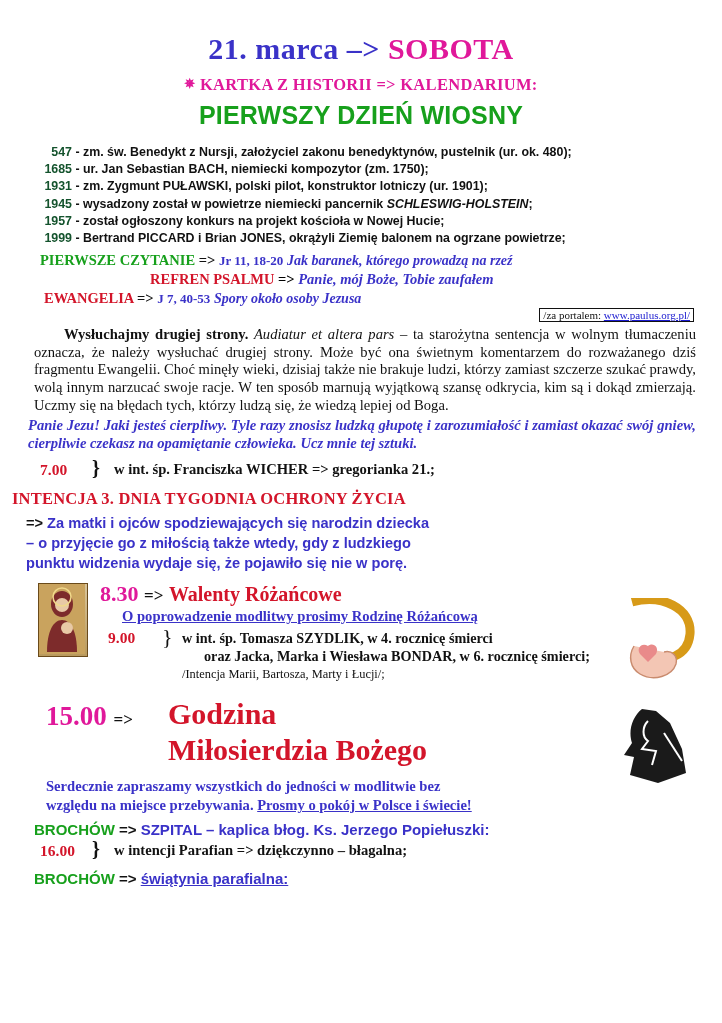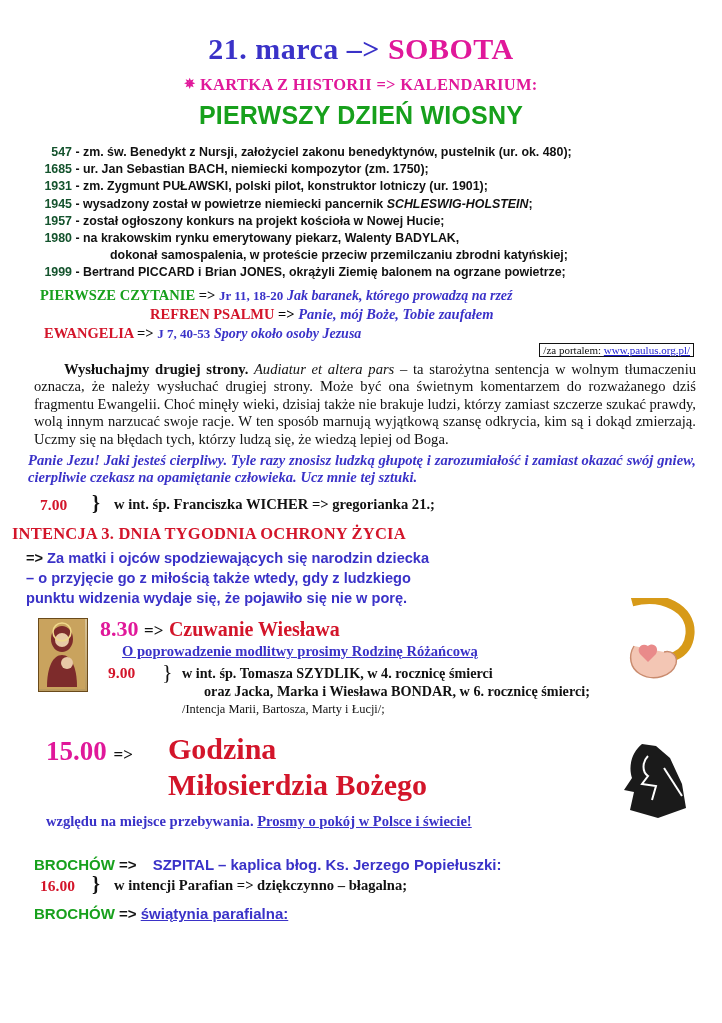--- a/index.html
+++ b/index.html
@@ -213,21 +213,21 @@
   .serdecz .u{text-decoration:underline;}
 
   
   .broch{
     margin-top:8px;padding-left:34px;
     font-family:"Liberation Sans", sans-serif;
     font-weight:bold;font-size:15px;
   }
   .broch .g{color:#17a01c;}
   .broch .ar{color:#111;}
-  .broch .b{color:#3a32c8;margin-left:12px;}
+  .broch .b{color:#3a32c8;}
 
   .row16{
     margin-top:4px;padding-left:40px;
     display:flex;align-items:flex-start;font-weight:bold;
   }
   .row16 .time{color:#d3152a;font-size:15.5px;width:52px;}
   .row16 .brace{color:#111;font-size:20px;width:22px;line-height:15px;}
   .row16 .txt{color:#111;font-size:14.6px;}
 
   .broch2{
@@ -275,25 +275,20 @@
       <span class="yr">1931</span>
       <span class="tx">- zm. Zygmunt PUŁAWSKI, polski pilot, konstruktor lotniczy (ur. 1901);</span>
     </div>
     <div class="row">
       <span class="yr">1945</span>
       <span class="tx">- wysadzony został w powietrze niemiecki pancernik </span><span class="ital">SCHLESWIG-HOLSTEIN</span><span class="tx">;</span>
     </div>
     <div class="row">
       <span class="yr">1957</span>
       <span class="tx">- został ogłoszony konkurs na projekt kościoła w Nowej Hucie;</span>
-    </div>
-    <div class="row">
-      <span class="yr">1980</span>
-      <span class="tx">- na krakowskim rynku emerytowany piekarz, Walenty BADYLAK,</span>
-      <span class="sub">dokonał samospalenia, w proteście przeciw przemilczaniu zbrodni katyńskiej;</span>
     </div>
     <div class="row">
       <span class="yr">1999</span>
       <span class="tx">- Bertrand PICCARD i Brian JONES, okrążyli Ziemię balonem na ogrzane powietrze;</span>
     </div>
   </div>
 
 
   <div class="czyt-block">
     <div class="lineC">
@@ -358,21 +353,21 @@
         <ellipse cx="23" cy="20" rx="11" ry="13" fill="#7d2b2b"></ellipse>
         <circle cx="23" cy="21" r="7" fill="#e8c9a6"></circle>
         <path d="M8 68 C8 48 14 36 23 36 C32 36 38 48 38 68 Z" fill="#7d2b2b"></path>
         <circle cx="28" cy="44" r="6" fill="#e8c9a6"></circle>
         <circle cx="23" cy="13" r="9" fill="none" stroke="#f0d88a" stroke-width="1.6"></circle>
       </svg>
     </div>
     <div class="t830">
       <span>8.30</span>
       <span class="ar">=&gt;</span>
-      <span class="cz">Czuwanie Wiesława</span>
+      <span class="cz">Walenty Różańcowe</span>
     </div>
     <div class="poprow">O poprowadzenie modlitwy prosimy Rodzinę Różańcową</div>
     <div class="row900">
       <span class="time">9.00</span>
       <span class="brace">}</span>
       <span class="col">
         <span style="display:block">w int. śp. Tomasza SZYDLIK, w 4. rocznicę śmierci</span>
         <span style="display:block;padding-left:22px">oraz Jacka, Marka i Wiesława BONDAR, w 6. rocznicę śmierci;</span>
         <span class="small" style="display:block">/Intencja Marii, Bartosza, Marty i Łucji/;</span>
       </span>
@@ -387,20 +382,21 @@
     <div class="godz">Godzina</div>
     <div class="milo">Miłosierdzia Bożego</div>
     <div class="jezus">
       <svg width="92" height="86" viewBox="0 0 92 86">
         <path d="M30 6 C20 14 16 28 20 40 L12 52 L22 54 L18 72 L46 80 L74 70 L70 46 L58 20 L44 8 Z" fill="#1a1a1a"></path>
         <path d="M36 18 C30 24 30 34 36 38 L30 46 L44 48 L40 62" fill="none" stroke="#ffffff" stroke-width="2"></path>
         <path d="M52 30 L70 58" stroke="#ffffff" stroke-width="2" fill="none"></path>
       </svg>
     </div>
     <div class="serdecz">
+      <div>Serdecznie  zapraszamy  wszystkich  do  jedności  w  modlitwie  bez</div>
       <div><span>względu na miejsce przebywania. </span><span class="u">Prosmy o pokój w Polsce i świecie!</span></div>
     </div>
   </div>
 
   <div class="broch">
     <span class="g">BROCHÓW</span>
     <span class="ar">=&gt;</span>
     <span class="b">SZPITAL – kaplica błog. Ks. Jerzego Popiełuszki:</span>
   </div>
   <div class="row16">

